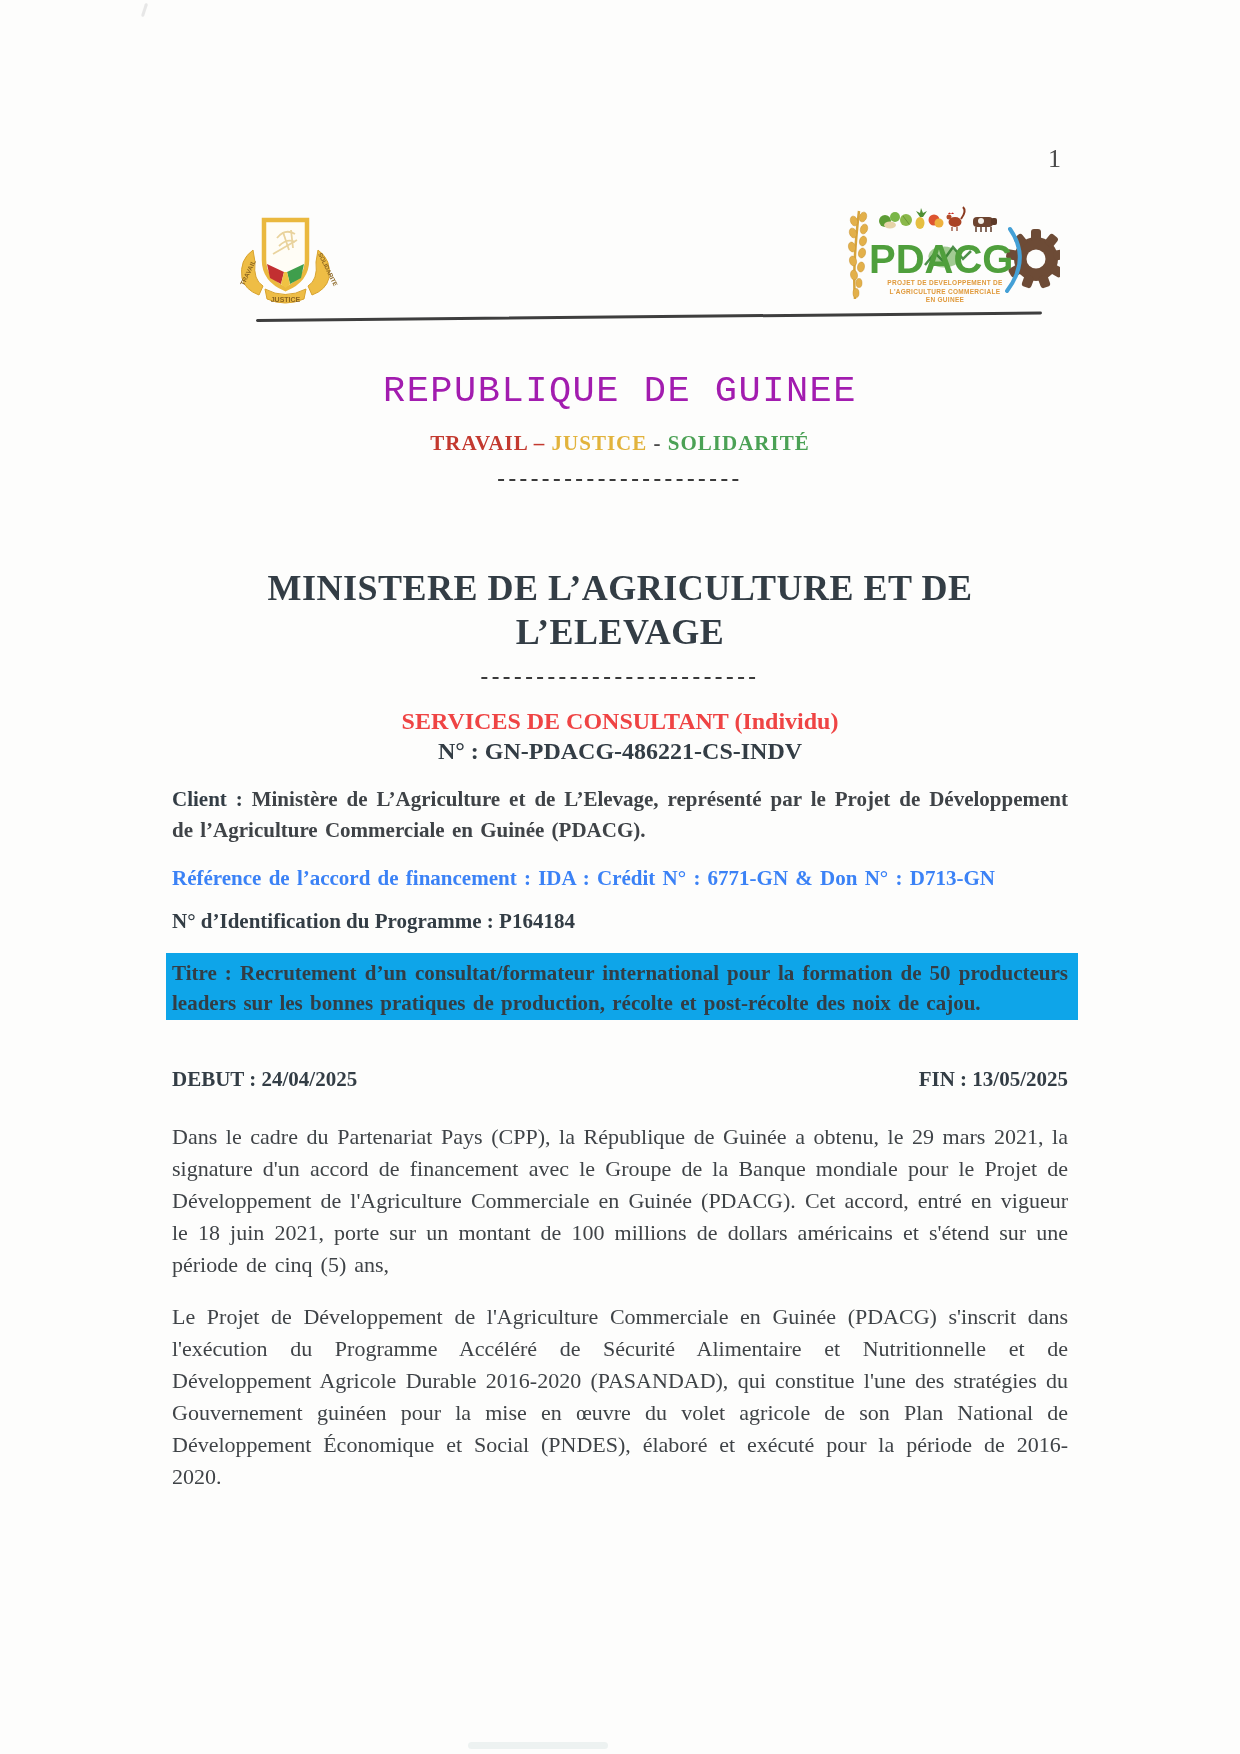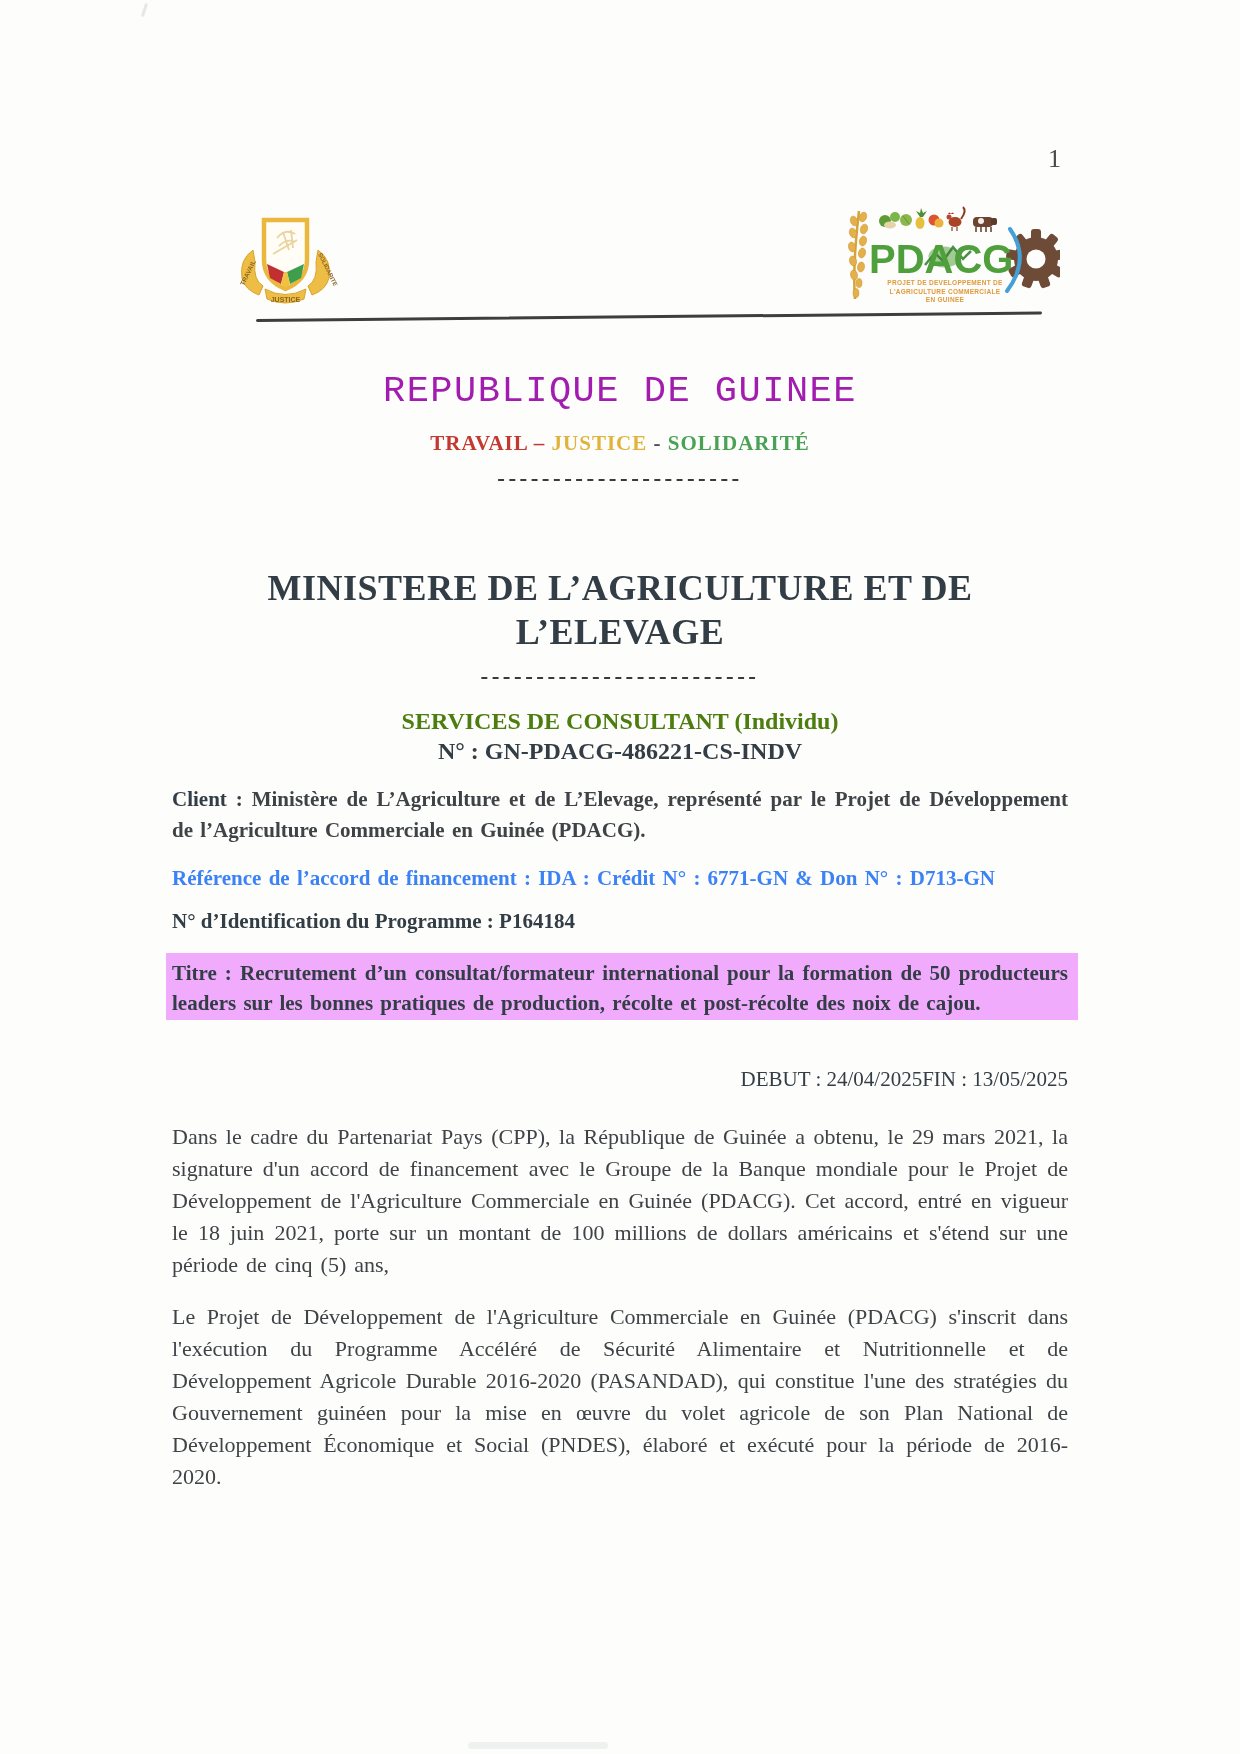--- a/index.html
+++ b/index.html
@@ -34,37 +34,37 @@
   .dash-sep { text-align:center; font-weight:bold; font-size:23px; letter-spacing:3.5px;
               color:#3a3a3a; line-height:18px; white-space:nowrap; overflow:hidden; }
   .sep1 { margin-top:14px; }
   .sep2 { margin-top:14px; }
 
   .ministry { margin-top:78px; text-align:center; font-size:36px; font-weight:bold;
               color:#333d45; line-height:44px; letter-spacing:0.5px; }
   .notice   { margin-top:8px;  text-align:center; font-size:27px; font-weight:bold;
               color:#333d45; line-height:34px; letter-spacing:0.5px; }
   .service  { margin-top:20px; text-align:center; font-size:24px; font-weight:bold;
-              color:#4d7c0f; line-height:30px; }
+              color:#ef4444; line-height:30px; }
   .numero   { margin-top:0; text-align:center; font-size:24px; font-weight:bold;
               color:#333d45; line-height:30px; }
 
   .client    { margin-top:18px; font-size:21px; line-height:31px; text-align:justify;
                word-spacing:2px; color:#3f4347;font-weight:bold; }
   .client strong { color:#333d45; }
   .reference { margin-top:17px; font-size:21px; line-height:31px; text-align:justify;
                font-weight:bold; word-spacing:2px; color:#3b82f6; }
   .program   { margin-top:12px; font-size:21px; line-height:31px; font-weight:bold; color:#333d45; }
 
   .titre { margin-top:16px; margin-left:-6px; margin-right:-10px; padding:5px 10px 2px 6px;
-           background:#f0abfc; font-size:21px; line-height:30px; font-weight:bold;
+           background:#0ea5e9; font-size:21px; line-height:30px; font-weight:bold;
            text-align:justify; word-spacing:2px; color:#333d45; }
 
-  .dates { margin-top:44px; display:flex; justify-content:flex-end;
-           font-size:21px; font-weight:normal; color:#333d45; line-height:31px; }
+  .dates { margin-top:44px; display:flex; justify-content:space-between;
+           font-size:21px; font-weight:bold; color:#333d45; line-height:31px; }
 
   .para  { font-size:22px; line-height:32px; text-align:justify; word-spacing:2.5px; color:#3f4347; }
   .para1 { margin-top:26px; }
   .para2 { margin-top:20px; }
 
   .speck-top { position:absolute; left:143px; top:3px; width:3px; height:14px;
                background:#d9d9d9; opacity:.6; transform:rotate(18deg); border-radius:2px; }
   .smudge-bottom { position:absolute; left:468px; top:1742px; width:140px; height:7px;
                    background:#edf2f1; border-radius:4px; }
 </style>

